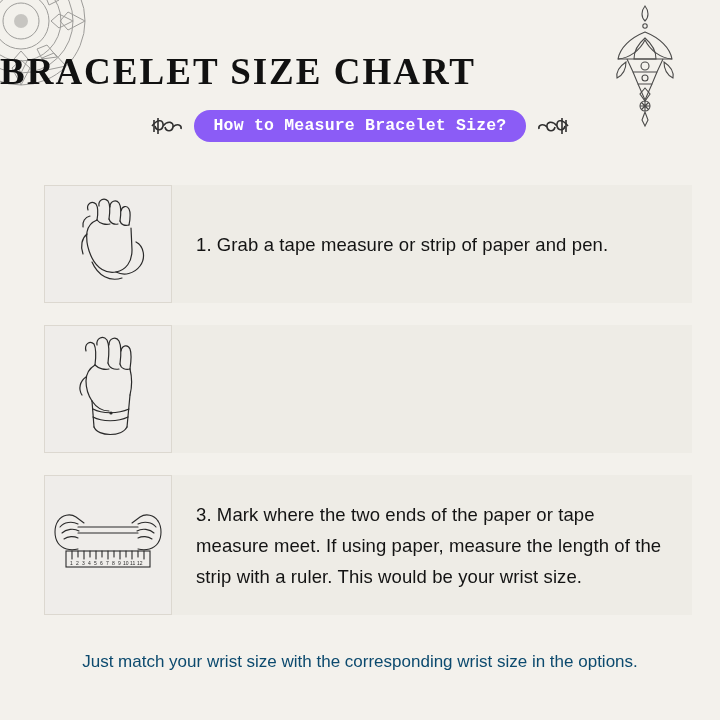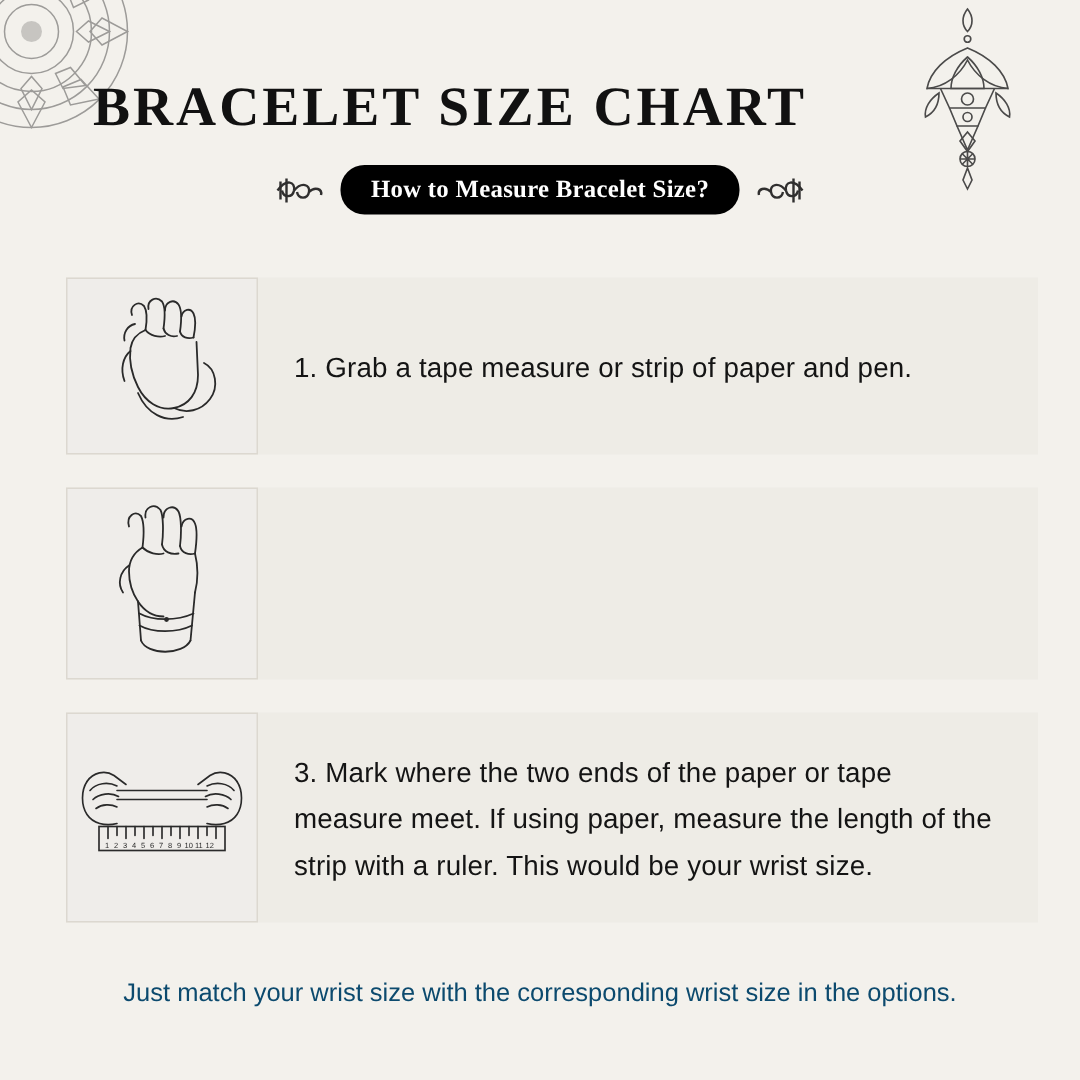--- a/index.html
+++ b/index.html
@@ -37,23 +37,23 @@
     right: 30px;
     width: 90px;
     height: 130px;
     opacity: 0.85;
   }
 
   
   .title {
     position: absolute;
     top: 50px;
-    left: 12px;
+    left: 0;
     width: 576px;
-    text-align: center;
+    text-align: left;
     font-family: "Liberation Serif", serif;
     font-size: 37px;
     letter-spacing: 2.0px;
     font-weight: 700;
     color: #111111;
   }
   .subtitle-row {
     position: absolute;
     top: 110px;
     left: 0;
@@ -62,25 +62,25 @@
     align-items: center;
     justify-content: center;
     gap: 10px;
   }
   .flourish {
     width: 34px;
     height: 24px;
     opacity: 0.9;
   }
   .subtitle-pill {
-    background: #000000;
+    background: #8b5cf6;
     color: #ffffff;
     border-radius: 16px;
     padding: 6px 20px 7px 20px;
-    font-family: Liberation Serif, serif;
+    font-family: Liberation Mono, monospace;
     font-size: 16.5px;
     font-weight: 700;
     letter-spacing: 0.2px;
     white-space: nowrap;
   }
 
   
   .steps {
     position: absolute;
     top: 185px;

